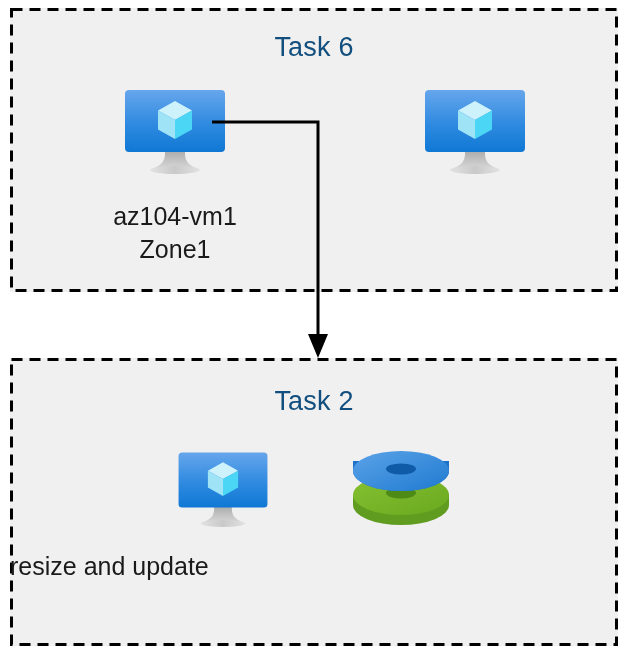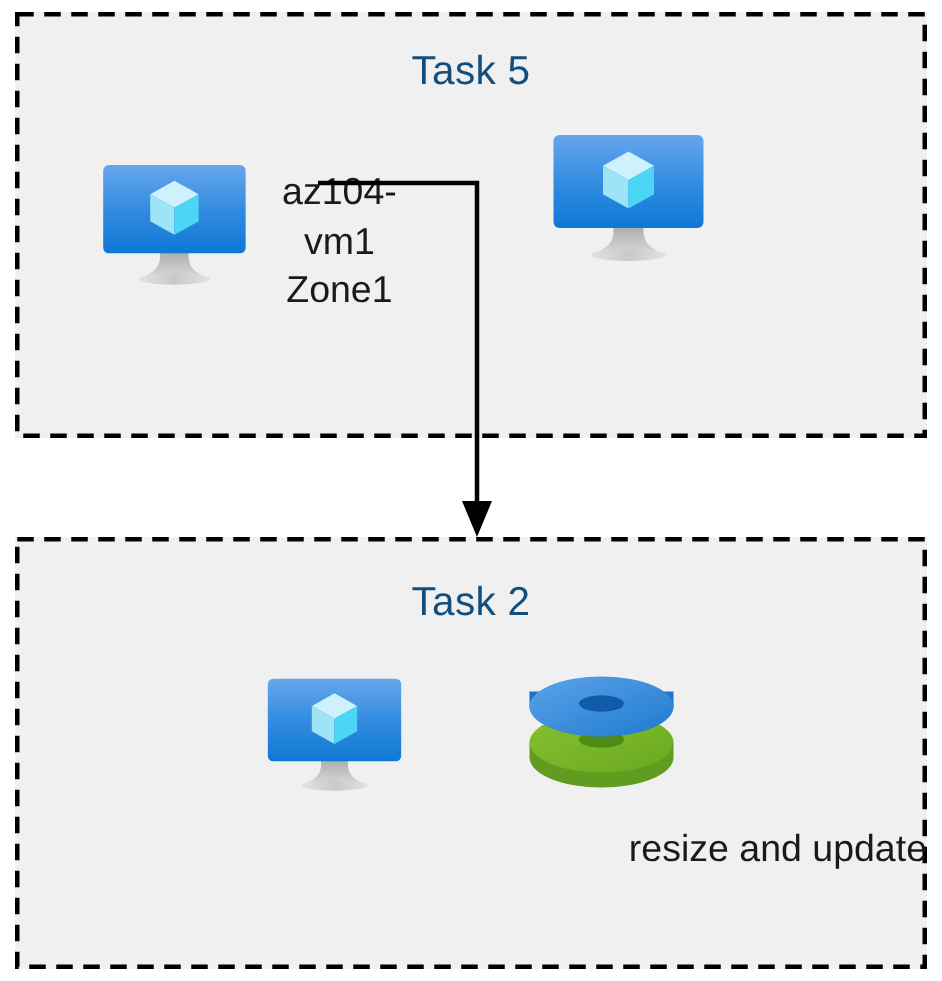--- a/index.html
+++ b/index.html
@@ -63,21 +63,21 @@
     letter-spacing: 0.2px;
     line-height: 1;
   }
   #task1-title { top: 26px; }
   #task2-title { top: 30px; }
 
   
   .vm-node {
     position: absolute;
     display: flex;
-    flex-direction: row;
+    flex-direction: column;
     align-items: center;
   }
   #vm1-node { left: 55px;  top: 78px; width: 220px; }
   #vm2-node { left: 355px; top: 78px; width: 220px; }
 
   .vm-label {
     margin-top: 26px;
     text-align: center;
     color: #1a1a1a;
     font-size: 25px;
@@ -102,21 +102,21 @@
     display: flex;
     justify-content: center;
     align-items: flex-start;
     gap: 78px;
   }
   #task2-caption {
     position: absolute;
     left: 0;
     top: 196px;
     width: 100%;
-    text-align: right;
+    text-align: left;
     color: #1a1a1a;
     font-size: 25px;
     line-height: 1;
   }
 
   
   #connector {
     position: absolute;
     left: 0; top: 0;
     width: 628px;
@@ -127,21 +127,21 @@
 </head>
 <body>
 
 <div class="canvas">
 
   <div class="task-box" id="task1-box">
     <svg class="dash-svg" viewBox="0 0 608 284" preserveAspectRatio="none">
       <rect x="1.5" y="1.5" width="605" height="281" fill="none" stroke="#000000" stroke-width="3" stroke-dasharray="11 7"></rect>
     </svg>
 
-    <div class="task-title" id="task1-title">Task 5</div>
+    <div class="task-title" id="task1-title">Task 6</div>
 
     <div class="vm-node" id="vm1-node">
       <svg class="vm-icon" width="108" height="88" viewBox="0 0 108 88">
         <defs>
           <linearGradient id="scr1" x1="0" y1="0" x2="0" y2="1">
             <stop offset="0" stop-color="#66a6ec"></stop>
             <stop offset="0.55" stop-color="#2f8ae0"></stop>
             <stop offset="1" stop-color="#0f78d4"></stop>
           </linearGradient>
           <linearGradient id="stand1" x1="0" y1="0" x2="0" y2="1">

